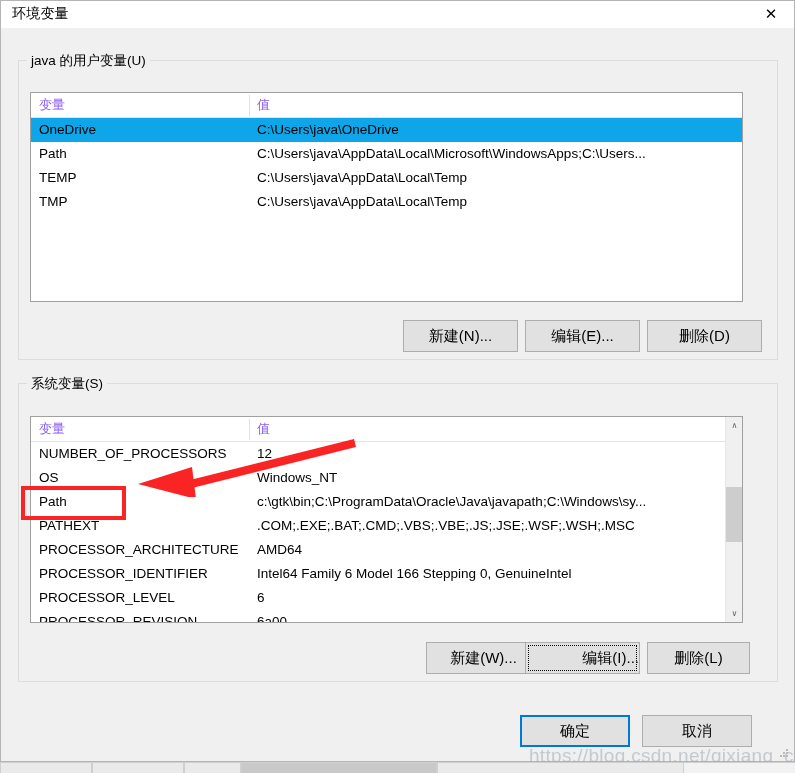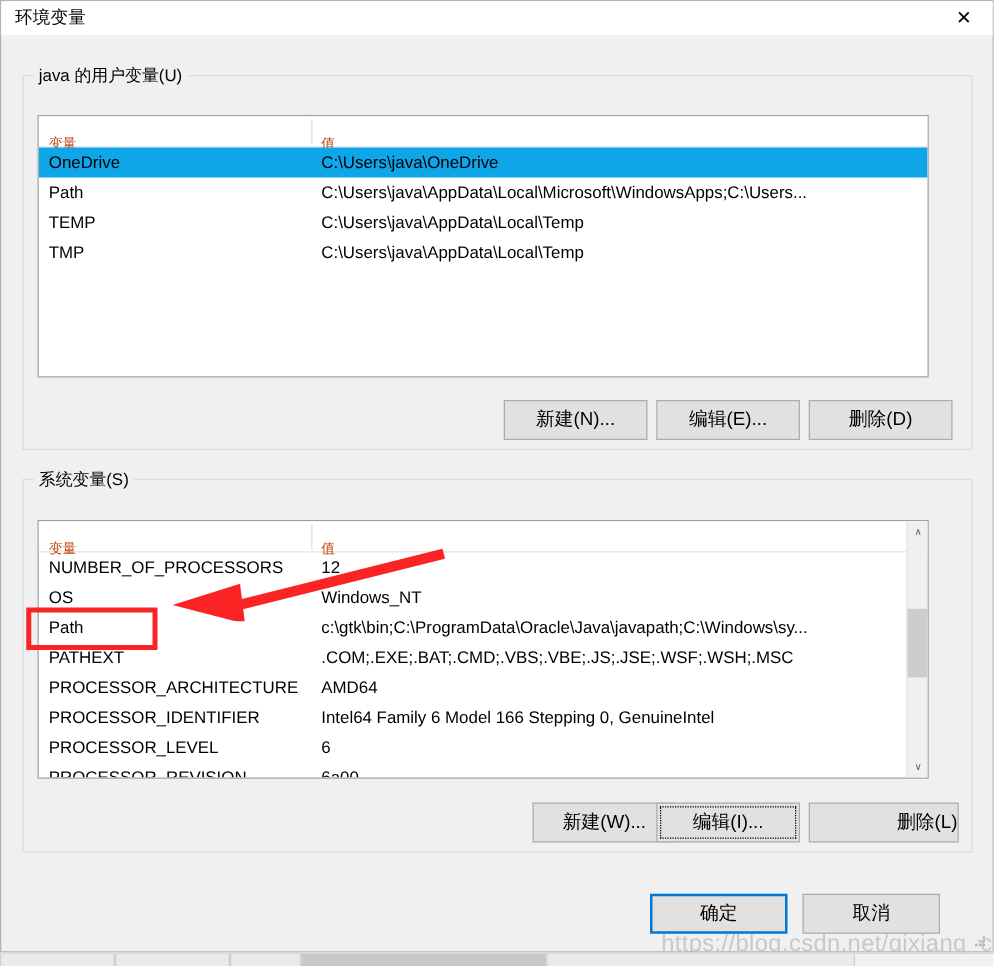--- a/index.html
+++ b/index.html
@@ -96,23 +96,22 @@
   .lv-header {
     position: relative;
     height: 25px;
     background: #ffffff;
     border-bottom: 1px solid #e3e3e3;
     box-sizing: border-box;
   }
   .lv-header .col {
     position: absolute;
     top: 3px;
-    font-size: 11px;
-    color: #c2410c;
-    margin-top: 11px;
+    font-size: 13px;
+    color: #8b5cf6;
   }
   .lv-header .col-var { left: 8px; }
   .lv-header .col-val { left: 226px; }
   .lv-header .divider {
     position: absolute;
     left: 218px;
     top: 2px;
     width: 1px;
     height: 21px;
     background: #e0e0e0;
@@ -185,34 +184,35 @@
     color: #000;
     text-align: center;
     line-height: 30px;
     height: 32px;
     cursor: default;
     font-family: "Liberation Sans", sans-serif;
   }
   .btn.focused {
     outline: 1px dotted #000;
     outline-offset: -4px;
+    text-align: right;
   }
   .btn.default {
     border: 2px solid #0078d7;
     line-height: 28px;
   }
 
   
   #btn-user-new  { left: 402px; top: 319px; width: 115px; }
   #btn-user-edit { left: 524px; top: 319px; width: 115px; }
   #btn-user-del  { left: 646px; top: 319px; width: 115px; }
   
   #btn-sys-new  { left: 402px; top: 641px; width: 115px; margin-left: 23px; }
   #btn-sys-edit { left: 524px; top: 641px; width: 115px; }
-  #btn-sys-del  { left: 646px; top: 641px; width: 120px; text-align: right; }
+  #btn-sys-del  { left: 646px; top: 641px; width: 103px; }
   
   #btn-ok     { left: 519px; top: 714px; width: 110px; }
   #btn-cancel { left: 641px; top: 714px; width: 110px; }
 
   
   .anno-rect {
     position: absolute;
     left: 20px;
     top: 485px;
     width: 105px;

